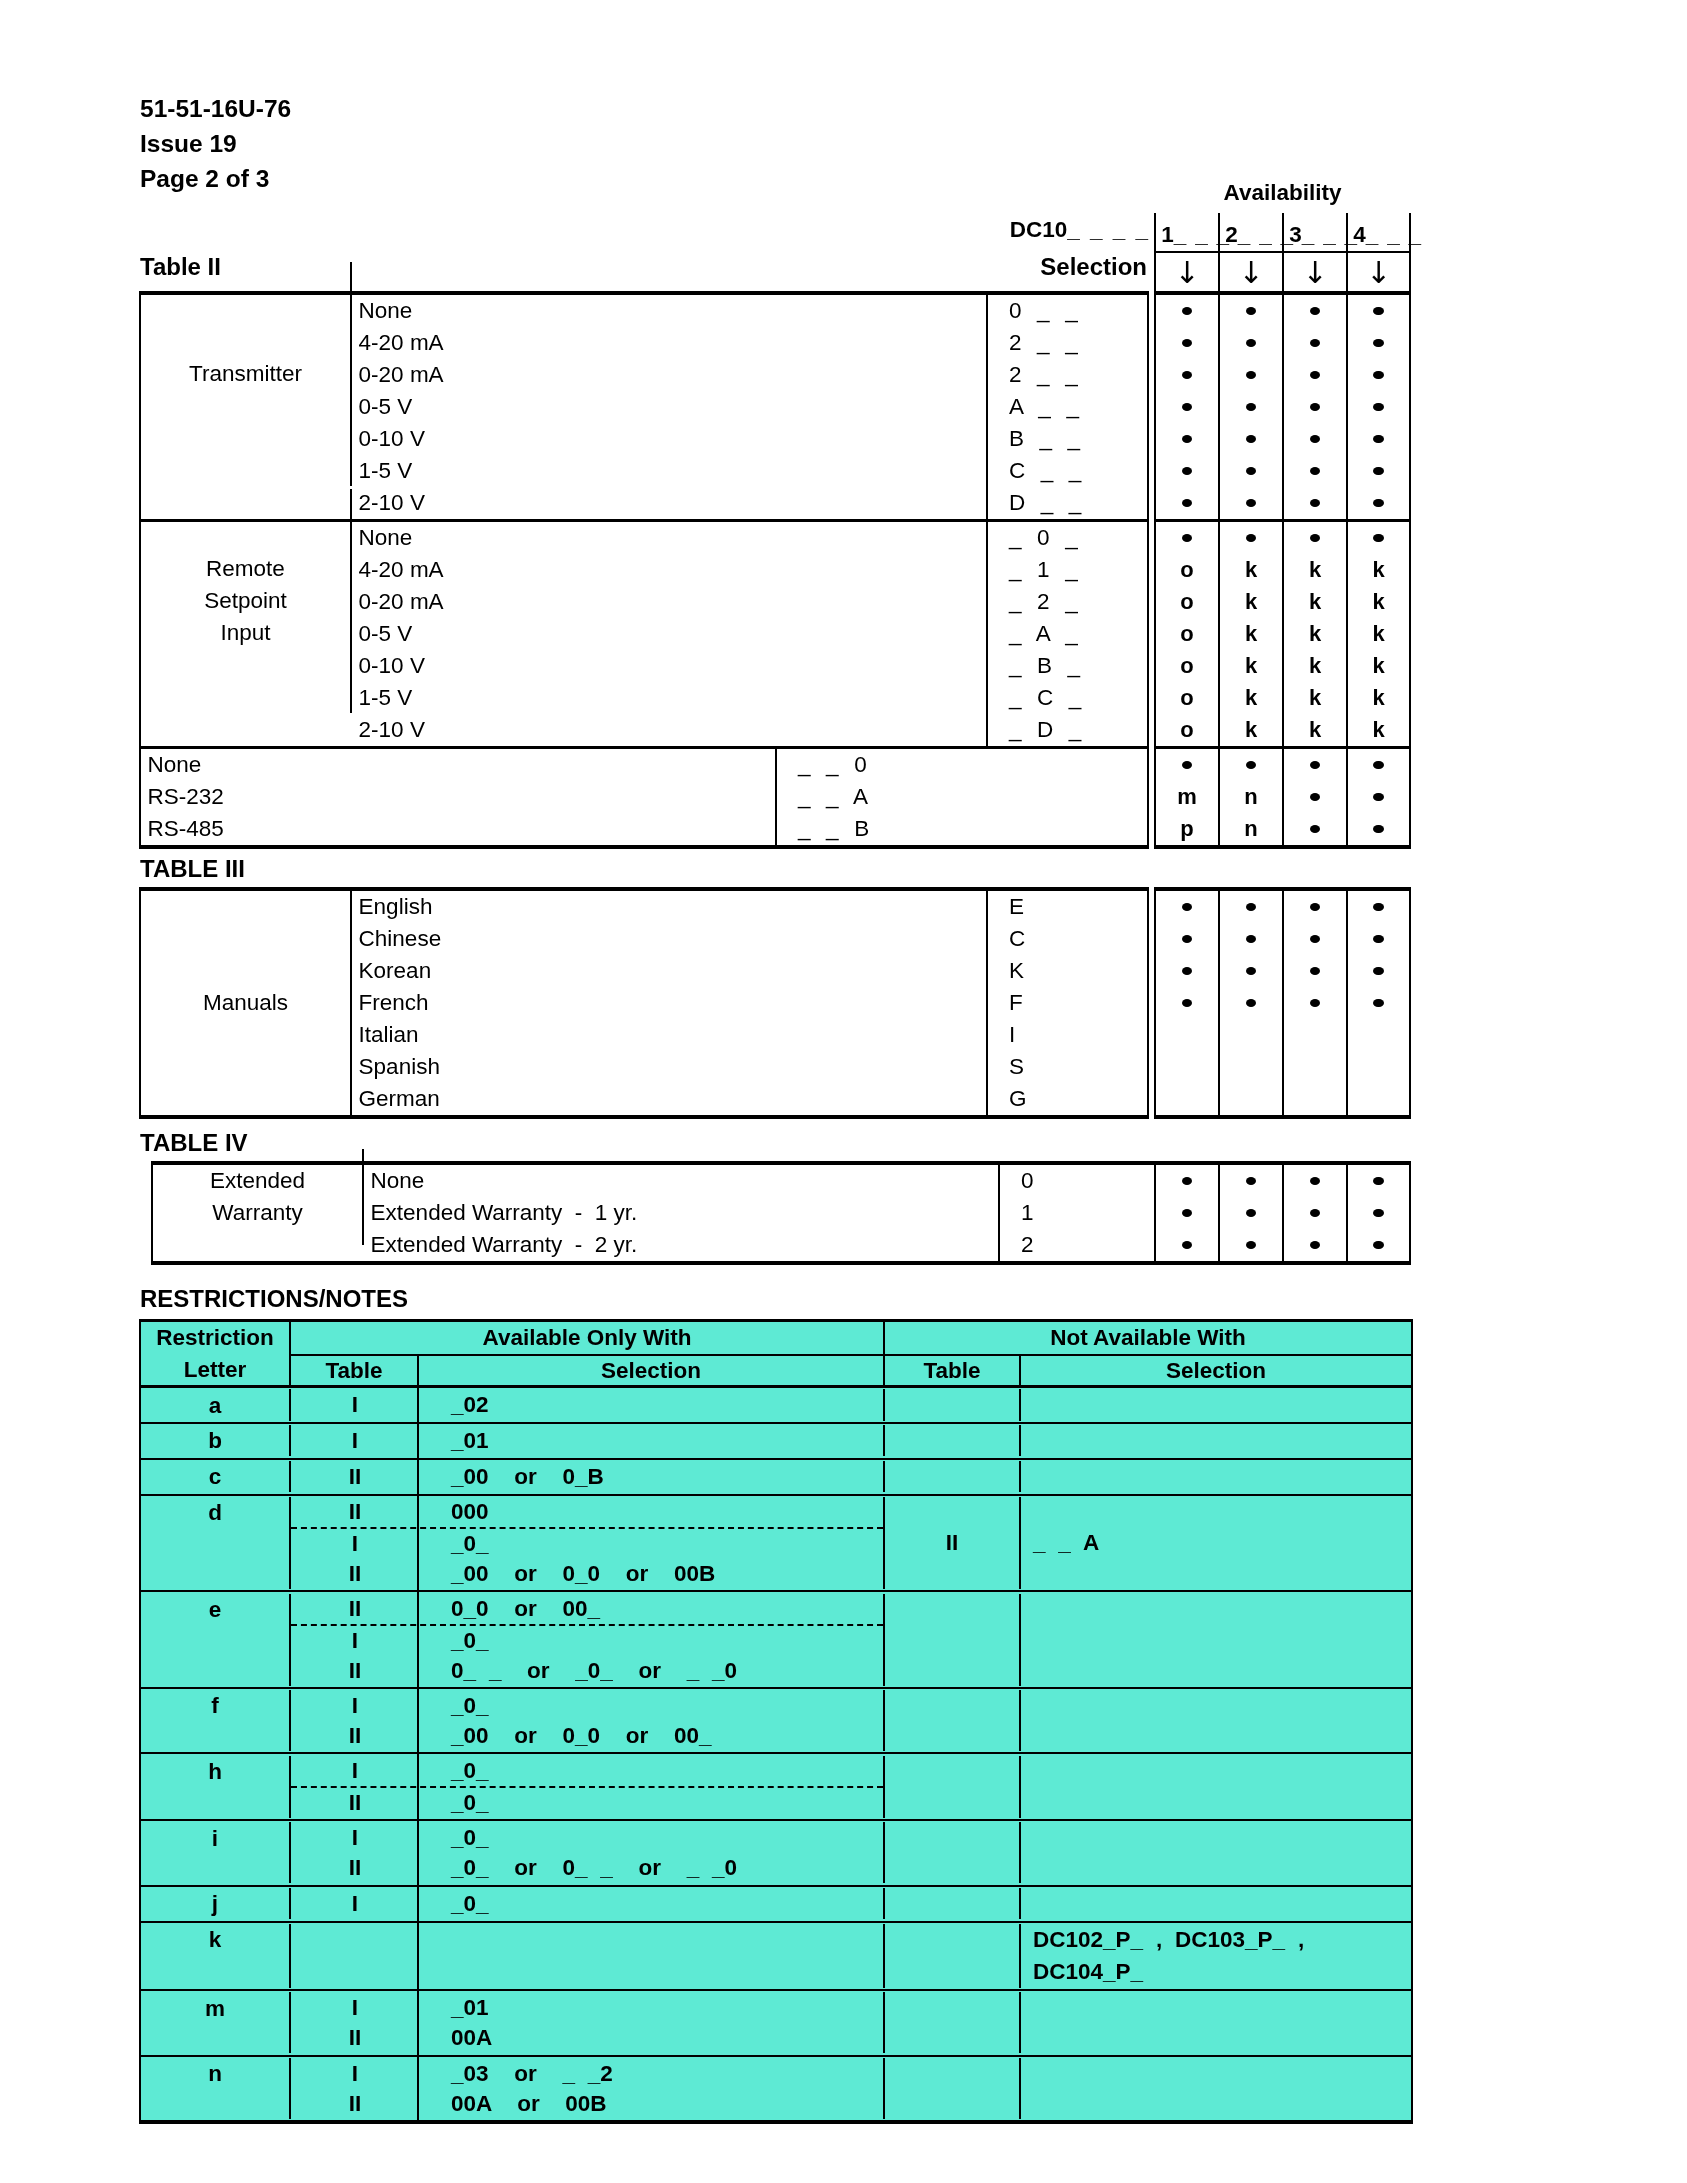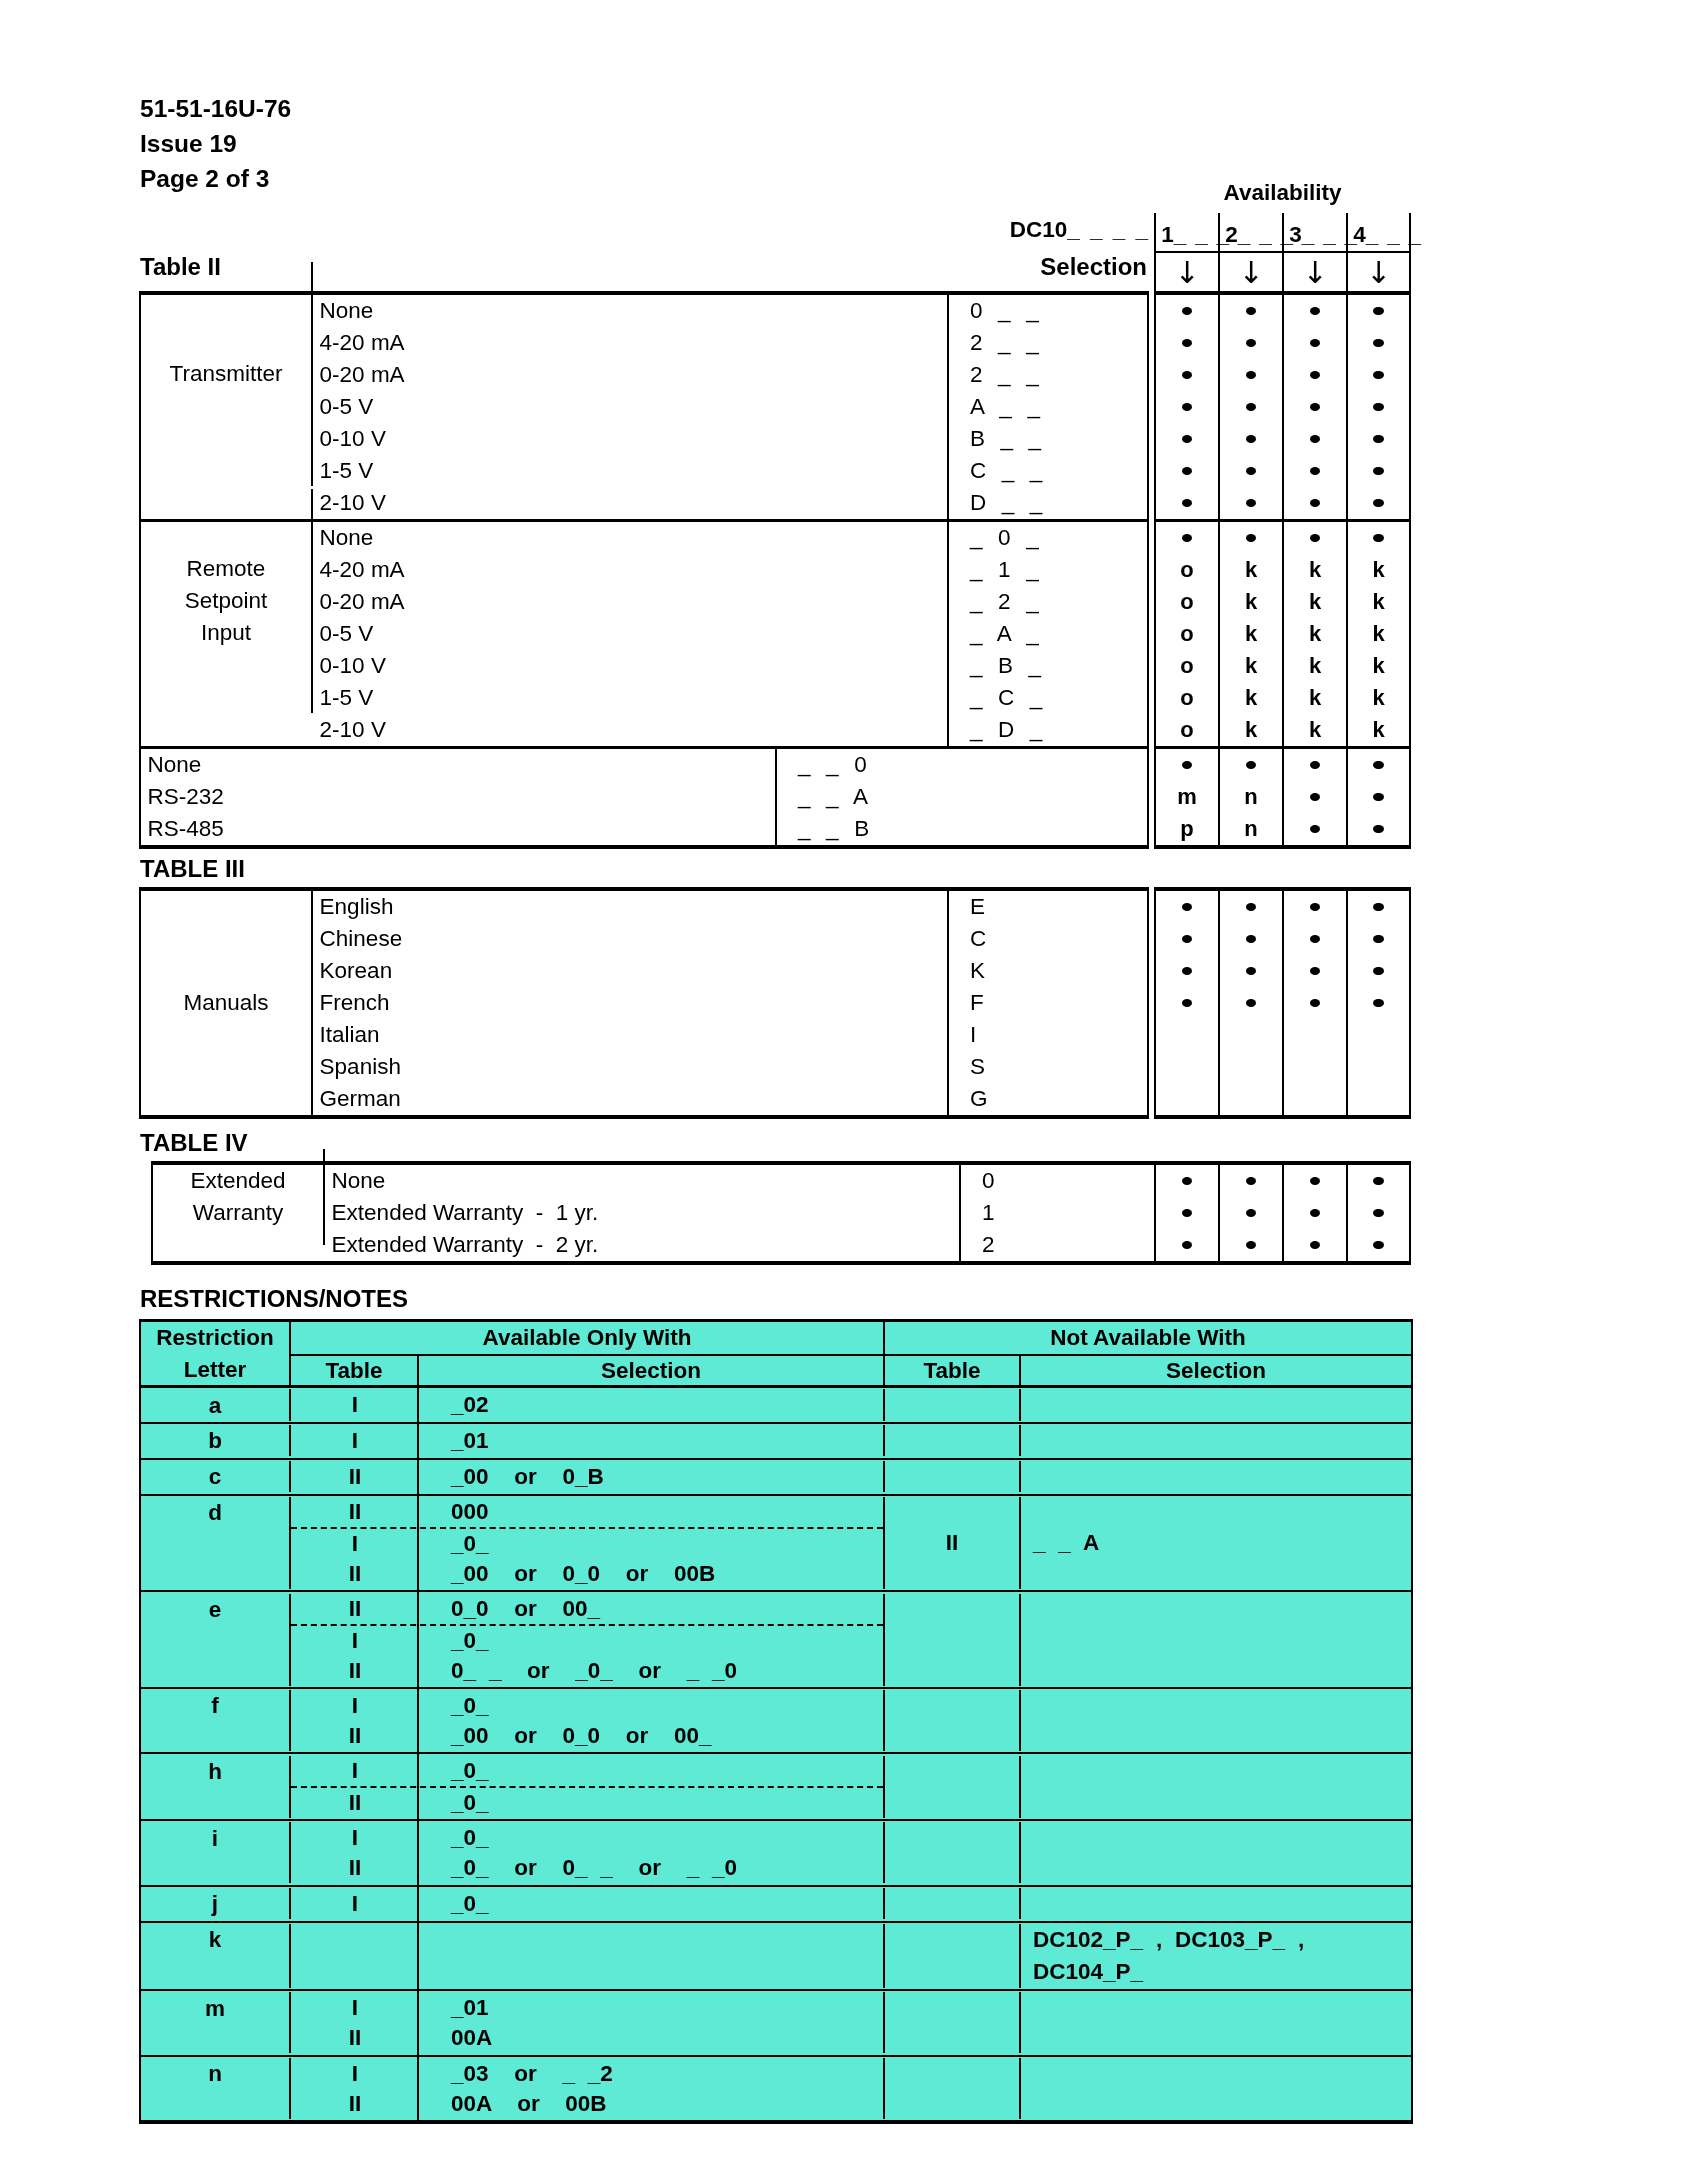--- a/index.html
+++ b/index.html
@@ -33,21 +33,21 @@
   #sel-label { left:951px; top:253px; width:196px; text-align:right; }
   #t3-label  { left:140px;  top:855px; }
   #t4-label  { left:140px;  top:1129px; }
   #r-label   { left:140px;  top:1285px; }
 
   
   .mtable { left:139px; width:1010px; border:2px solid #000; border-top-width:4px; border-bottom-width:4px; background:#fff; }
   #t2-main { top:291px; } #t3-main { top:887px; } #t4-main { top:1161px;margin-left:12px; }
   .msec { display:flex; }
   .msec + .msec { border-top:3.3px solid #000; }
-  .mcat { width:172px; border-right:2px solid #000; display:flex; flex-direction:column;
+  .mcat { width:211px; border-right:2px solid #000; display:flex; flex-direction:column;
           justify-content:center; align-items:center; font-size:22.5px; line-height:32px; text-align:center; }
   #t2-main .msec:nth-child(-n+2) .mcat { transform:translateY(-33px); }
   #t4-main .mcat { transform:translateY(-16px); }
   .mrows { flex:1; display:flex; flex-direction:column;border-radius:20px; }
   .mrow { display:flex; height:32px; }
   .mdesc { width:636px; border-right:2px solid #000; display:flex; align-items:center;
            padding-left:6.6px; font-size:22.5px; white-space:pre; }
   .mcode { flex:1; display:flex; align-items:center; padding-left:21px; font-size:22.5px;
            white-space:pre; word-spacing:9.3px; }
 

